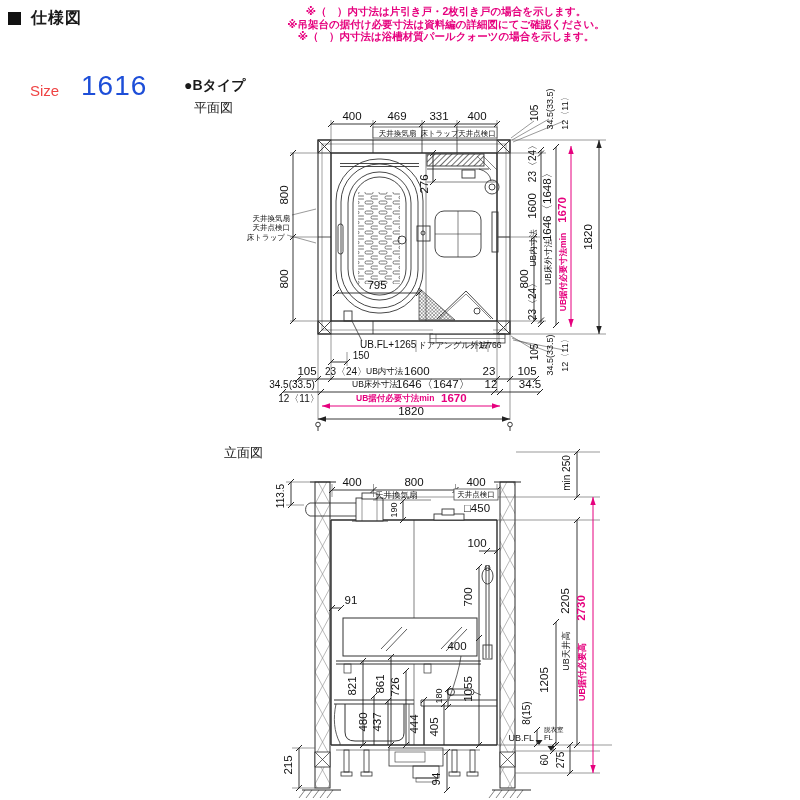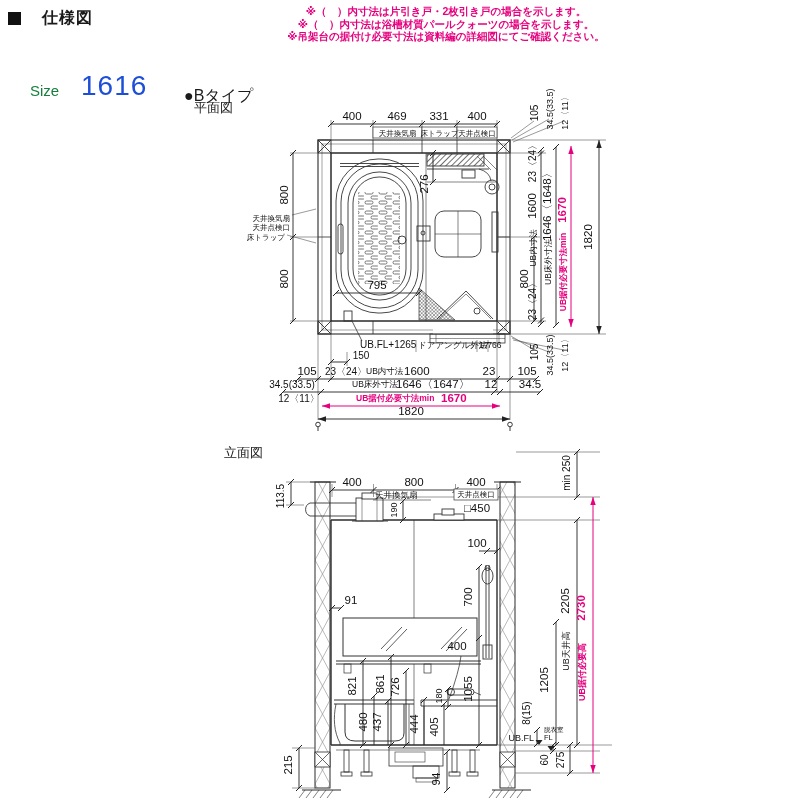--- a/index.html
+++ b/index.html
@@ -1,27 +1,27 @@
 <!DOCTYPE html>
 <html><head>
 <meta charset="utf-8">
 <style>
   html,body{margin:0;padding:0;}
   body{
     width:800px;height:800px;position:relative;background:#fff;overflow:hidden;
     font-family:"Liberation Sans","DejaVu Sans",sans-serif;color:#1a1a1a;
   }
   .abs{position:absolute;}
-  #spec-head{left:8px;top:8px;display:flex;align-items:center;gap:21px;}
+  #spec-head{left:8px;top:8px;display:flex;align-items:center;gap:10px;}
   #spec-square{width:13px;height:13px;background:#111;display:inline-block;}
   #spec-title{font-size:16px;font-weight:bold;letter-spacing:1px;}
   #notes{left:95px;top:5px;width:702px;color:#e6007e;font-size:10.5px;line-height:12.6px;font-weight:bold;text-align:center;}
-  #size-label{left:30px;top:82px;font-size:15px;color:#15803d;}
+  #size-label{left:30px;top:82px;font-size:15px;color:#ef4444;}
   #size-value{left:81px;top:70px;font-size:28px;letter-spacing:1px;color:#1d4ed8;}
-  #type-label{left:184px;top:77px;font-size:16px;font-weight:normal;margin-top:9px;}
+  #type-label{left:184px;top:77px;font-size:14px;font-weight:bold;}
   #plan-title{left:194px;top:99px;font-size:13px;font-family:Liberation Mono, monospace;}
   #elev-title{left:206px;top:444px;font-size:13px;margin-left:18px;}
   svg text{font-family:"Liberation Sans","DejaVu Sans",sans-serif;fill:#111;}
   .n{font-size:11.5px;}
   .n10{font-size:10px;}
   .n9{font-size:9px;}
   .sm{font-size:8.5px;}
   .xs{font-size:7.5px;}
   .xxs{font-size:6.5px;}
   .acc{fill:#e6007e;font-weight:bold;}
@@ -30,22 +30,22 @@
 </style>
 </head>
 <body>
 
 <div class="abs" id="spec-head">
   <span id="spec-square"></span>
   <span id="spec-title">仕様図</span>
 </div>
 <div class="abs" id="notes">
   <div>※（　）内寸法は片引き戸・2枚引き戸の場合を示します。</div>
+  <div>※吊架台の据付け必要寸法は資料編の詳細図にてご確認ください。</div>
   <div>※（　）内寸法は浴槽材質パールクォーツの場合を示します。</div>
-  <div>※吊架台の据付け必要寸法は資料編の詳細図にてご確認ください。</div>
 </div>
 <div class="abs" id="size-label">Size</div>
 <div class="abs" id="size-value">1616</div>
 <div class="abs" id="type-label">●Bタイプ</div>
 <div class="abs" id="plan-title">平面図</div>
 <div class="abs" id="elev-title">立面図</div>
 
 <svg class="abs" style="left:0;top:0" width="800" height="800" viewBox="0 0 800 800">
   <defs>
     <line id="tk" x1="-3" y1="3" x2="3" y2="-3" stroke="#222" stroke-width="1"></line>

